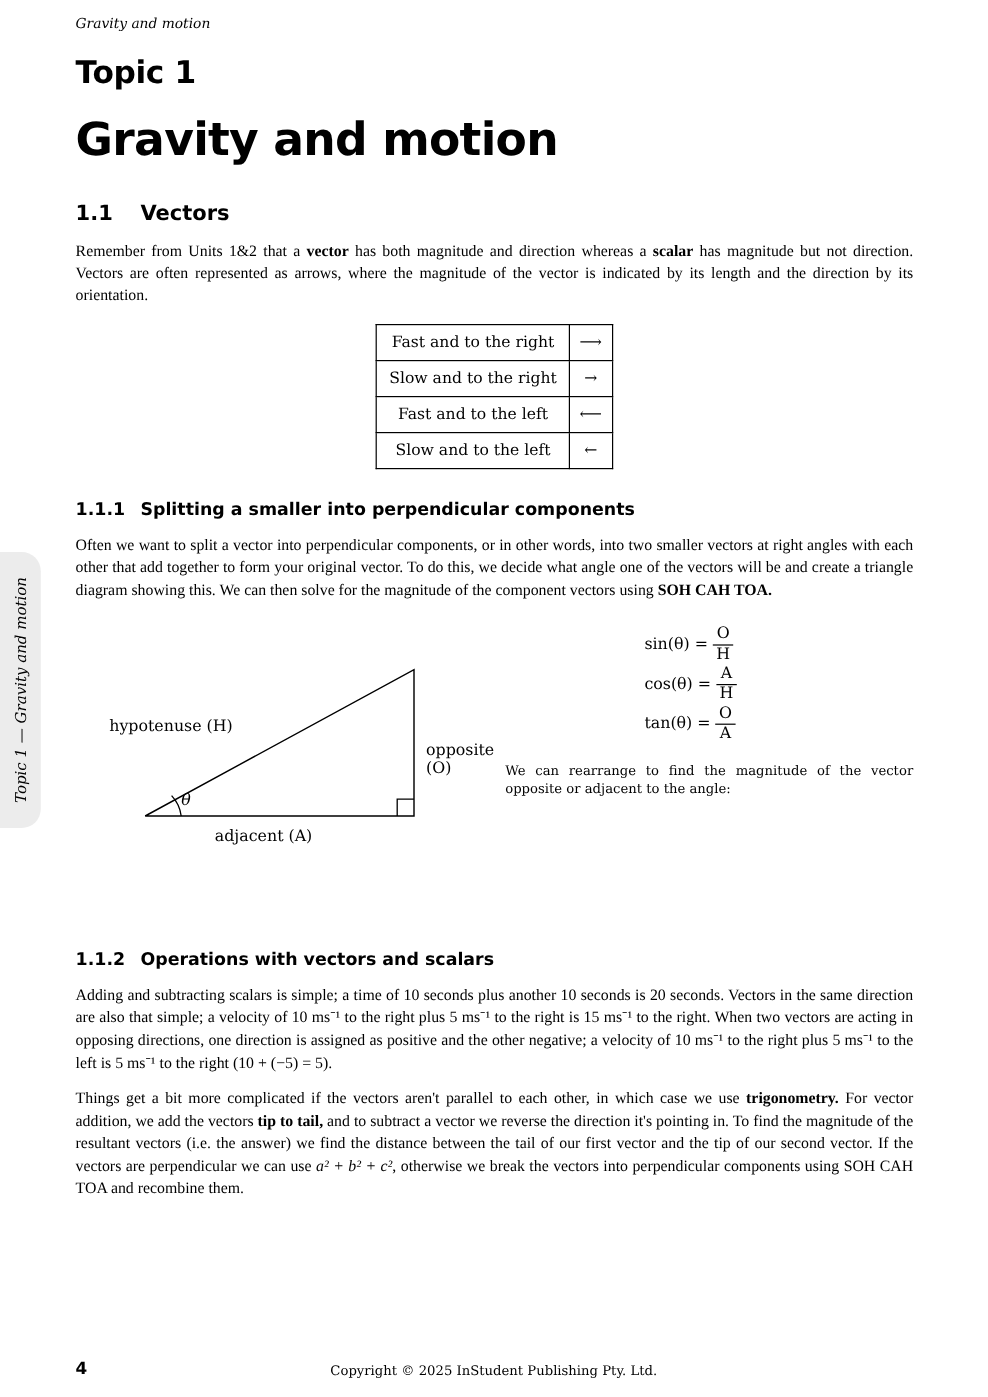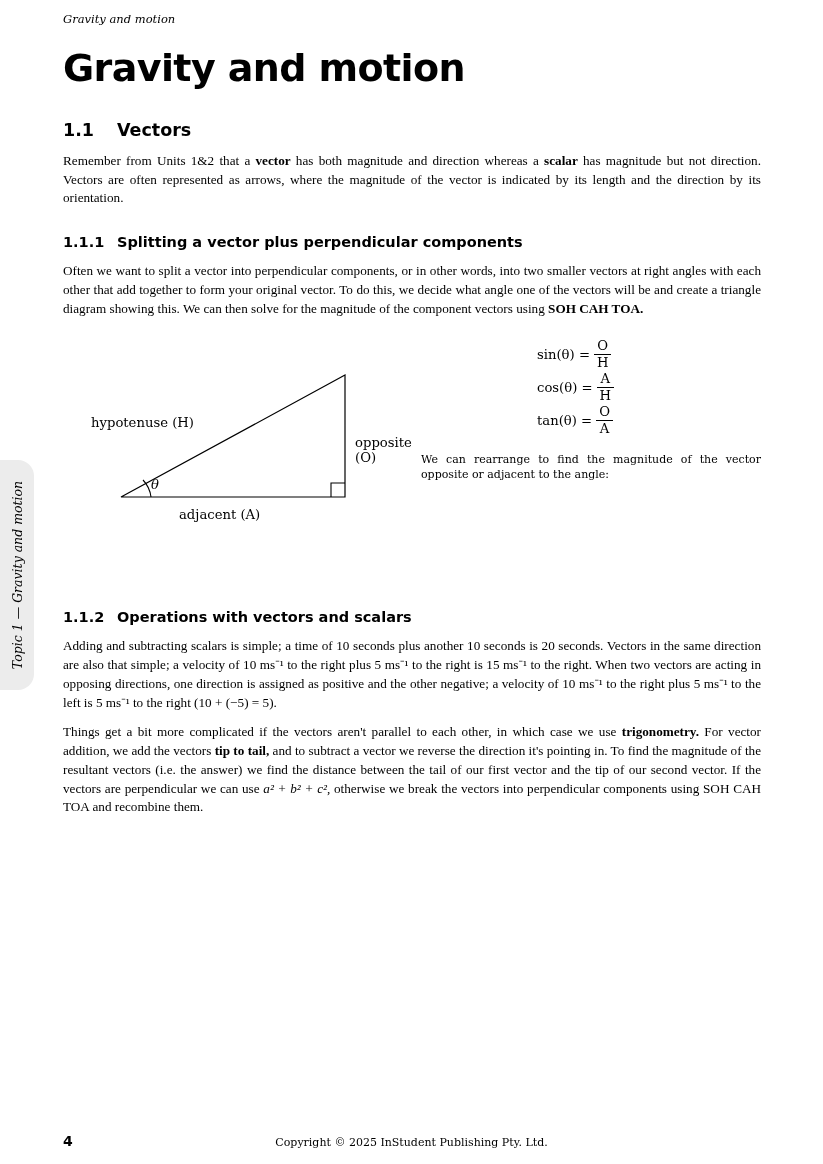--- a/index.html
+++ b/index.html
@@ -213,33 +213,56 @@
 <div class="page">
 
   <div class="runhead">Gravity and motion</div>
 
   <div class="sidetab">
     <span>Topic 1 — Gravity and motion</span>
   </div>
 
   <div class="content">
 
+    <div class="topic-label">Topic 1</div>
     <div class="topic-title">Gravity and motion</div>
 
     <h2 class="sec">
       <span class="num">1.1</span><span>Vectors</span>
     </h2>
 
     <p class="body">
       <span>Remember from Units 1&amp;2 that a </span><b>vector</b><span> has both magnitude and direction whereas a </span><b>scalar</b><span> has magnitude but not direction. Vectors are often represented as arrows, where the magnitude of the vector is indicated by its length and the direction by its orientation.</span>
     </p>
 
+    <div class="vec-table-wrap">
+      <table class="vec">
+        <tbody>
+            <tr>
+          <td class="lbl">Fast and to the right</td>
+          <td class="arw">⟶</td>
+        </tr>
+        <tr>
+          <td class="lbl">Slow and to the right</td>
+          <td class="arw">→</td>
+        </tr>
+        <tr>
+          <td class="lbl">Fast and to the left</td>
+          <td class="arw">⟵</td>
+        </tr>
+        <tr>
+          <td class="lbl">Slow and to the left</td>
+          <td class="arw">←</td>
+        </tr>
+      </tbody>
+        </table>
+    </div>
 
     <h3 class="subsec">
-      <span class="num">1.1.1</span><span>Splitting a vector plus perpendicular components</span>
+      <span class="num">1.1.1</span><span>Splitting a smaller into perpendicular components</span>
     </h3>
 
     <p class="body">
       <span>Often we want to split a vector into perpendicular components, or in other words, into two smaller vectors at right angles with each other that add together to form your original vector. To do this, we decide what angle one of the vectors will be and create a triangle diagram showing this. We can then solve for the magnitude of the component vectors using </span><b>SOH CAH TOA.</b>
     </p>
 
     <div class="figrow">
 
       <div class="tri-fig">
         <svg width="330" height="190" viewBox="0 0 330 190">

